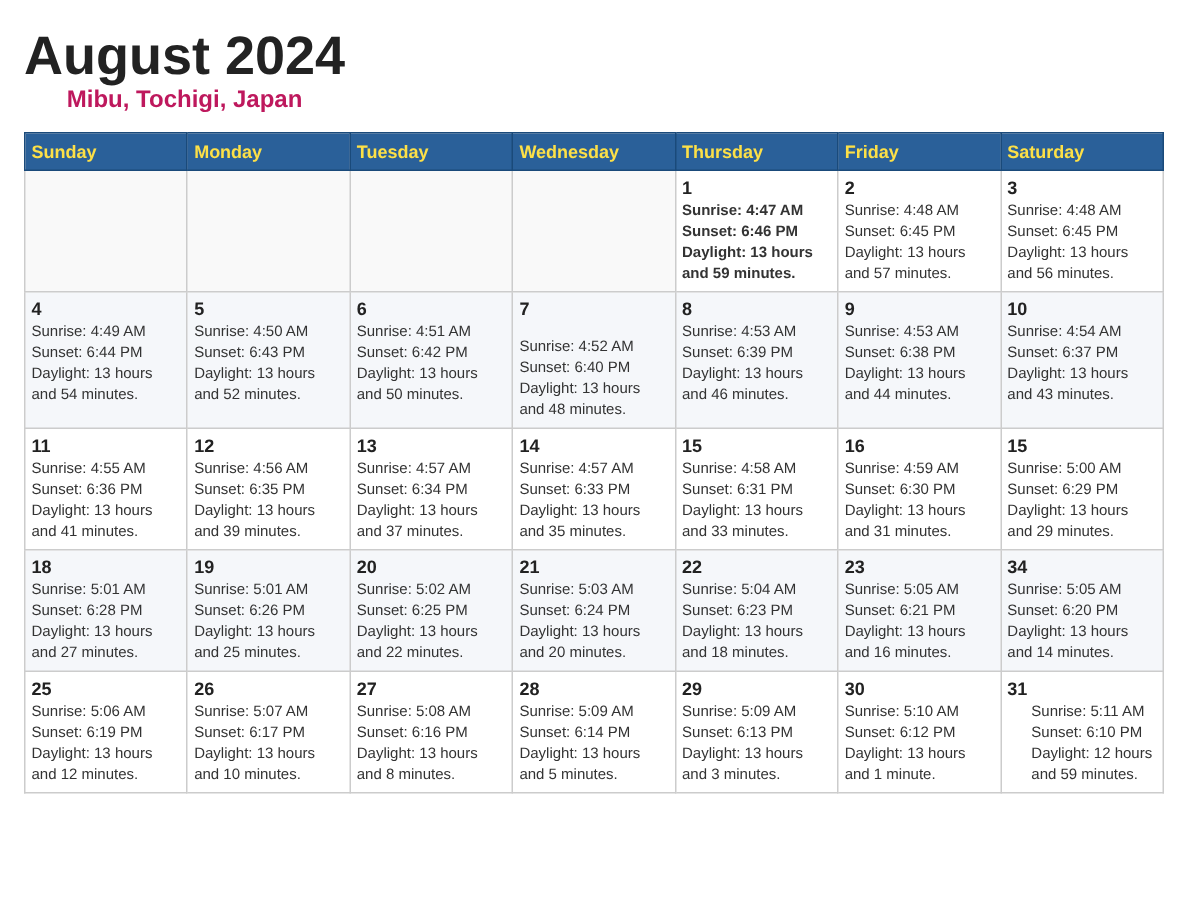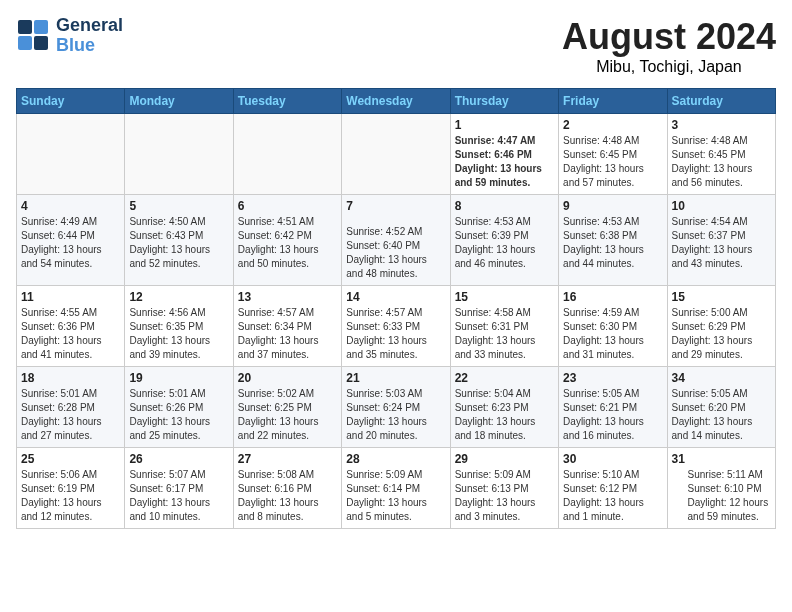--- a/index.html
+++ b/index.html
@@ -24,31 +24,31 @@
     .title-block {
       text-align: center;
     }
     .title-block h1 {
       font-size: 36px;
       font-weight: bold;
       color: #222;
     }
     .title-block h2 {
       font-size: 16px;
-      font-weight: normal;
-      color: #000000;
+      font-weight: bold;
+      color: #be185d;
     }
     table {
       width: 100%;
       border-collapse: collapse;
       font-size: 11px;
     }
     thead tr th {
       background: #2a6099;
-      color: #7dd3fc;
+      color: #fde047;
       padding: 5px 4px;
       text-align: left;
       font-size: 12px;
       font-weight: bold;
       border: 1px solid #1a4a7a;
     }
     tbody tr td {
       border: 1px solid #ccc;
       padding: 4px;
       vertical-align: top;
@@ -71,36 +71,20 @@
       line-height: 1.4;
     }
     .empty-cell {
       background: #f9f9f9;
     }
   </style>
 </head>
 <body>
 
 <div class="header">
-  <div class="logo">
-    <div style="display:flex;align-items:center;gap:4px;">
-      <div style="position:relative;width:36px;height:36px;">
-        <svg width="36" height="36" viewBox="0 0 36 36">
-          <rect x="2" y="2" width="14" height="14" rx="2" fill="#1a3a5c"></rect>
-          <rect x="18" y="2" width="14" height="14" rx="2" fill="#4a90d9"></rect>
-          <rect x="2" y="18" width="14" height="14" rx="2" fill="#4a90d9"></rect>
-          <rect x="18" y="18" width="14" height="14" rx="2" fill="#1a3a5c"></rect>
-        </svg>
-      </div>
-      <div>
-        <div style="font-size:18px;font-weight:bold;color:#1a3a5c;line-height:1.1;">General</div>
-        <div style="font-size:18px;font-weight:bold;color:#4a90d9;line-height:1.1;">Blue</div>
-      </div>
-    </div>
-  </div>
   <div class="title-block">
     <h1>August 2024</h1>
     <h2>Mibu, Tochigi, Japan</h2>
   </div>
 </div>
 
 <table>
   <thead>
     <tr id="header-row">
     <th>Sunday</th>

